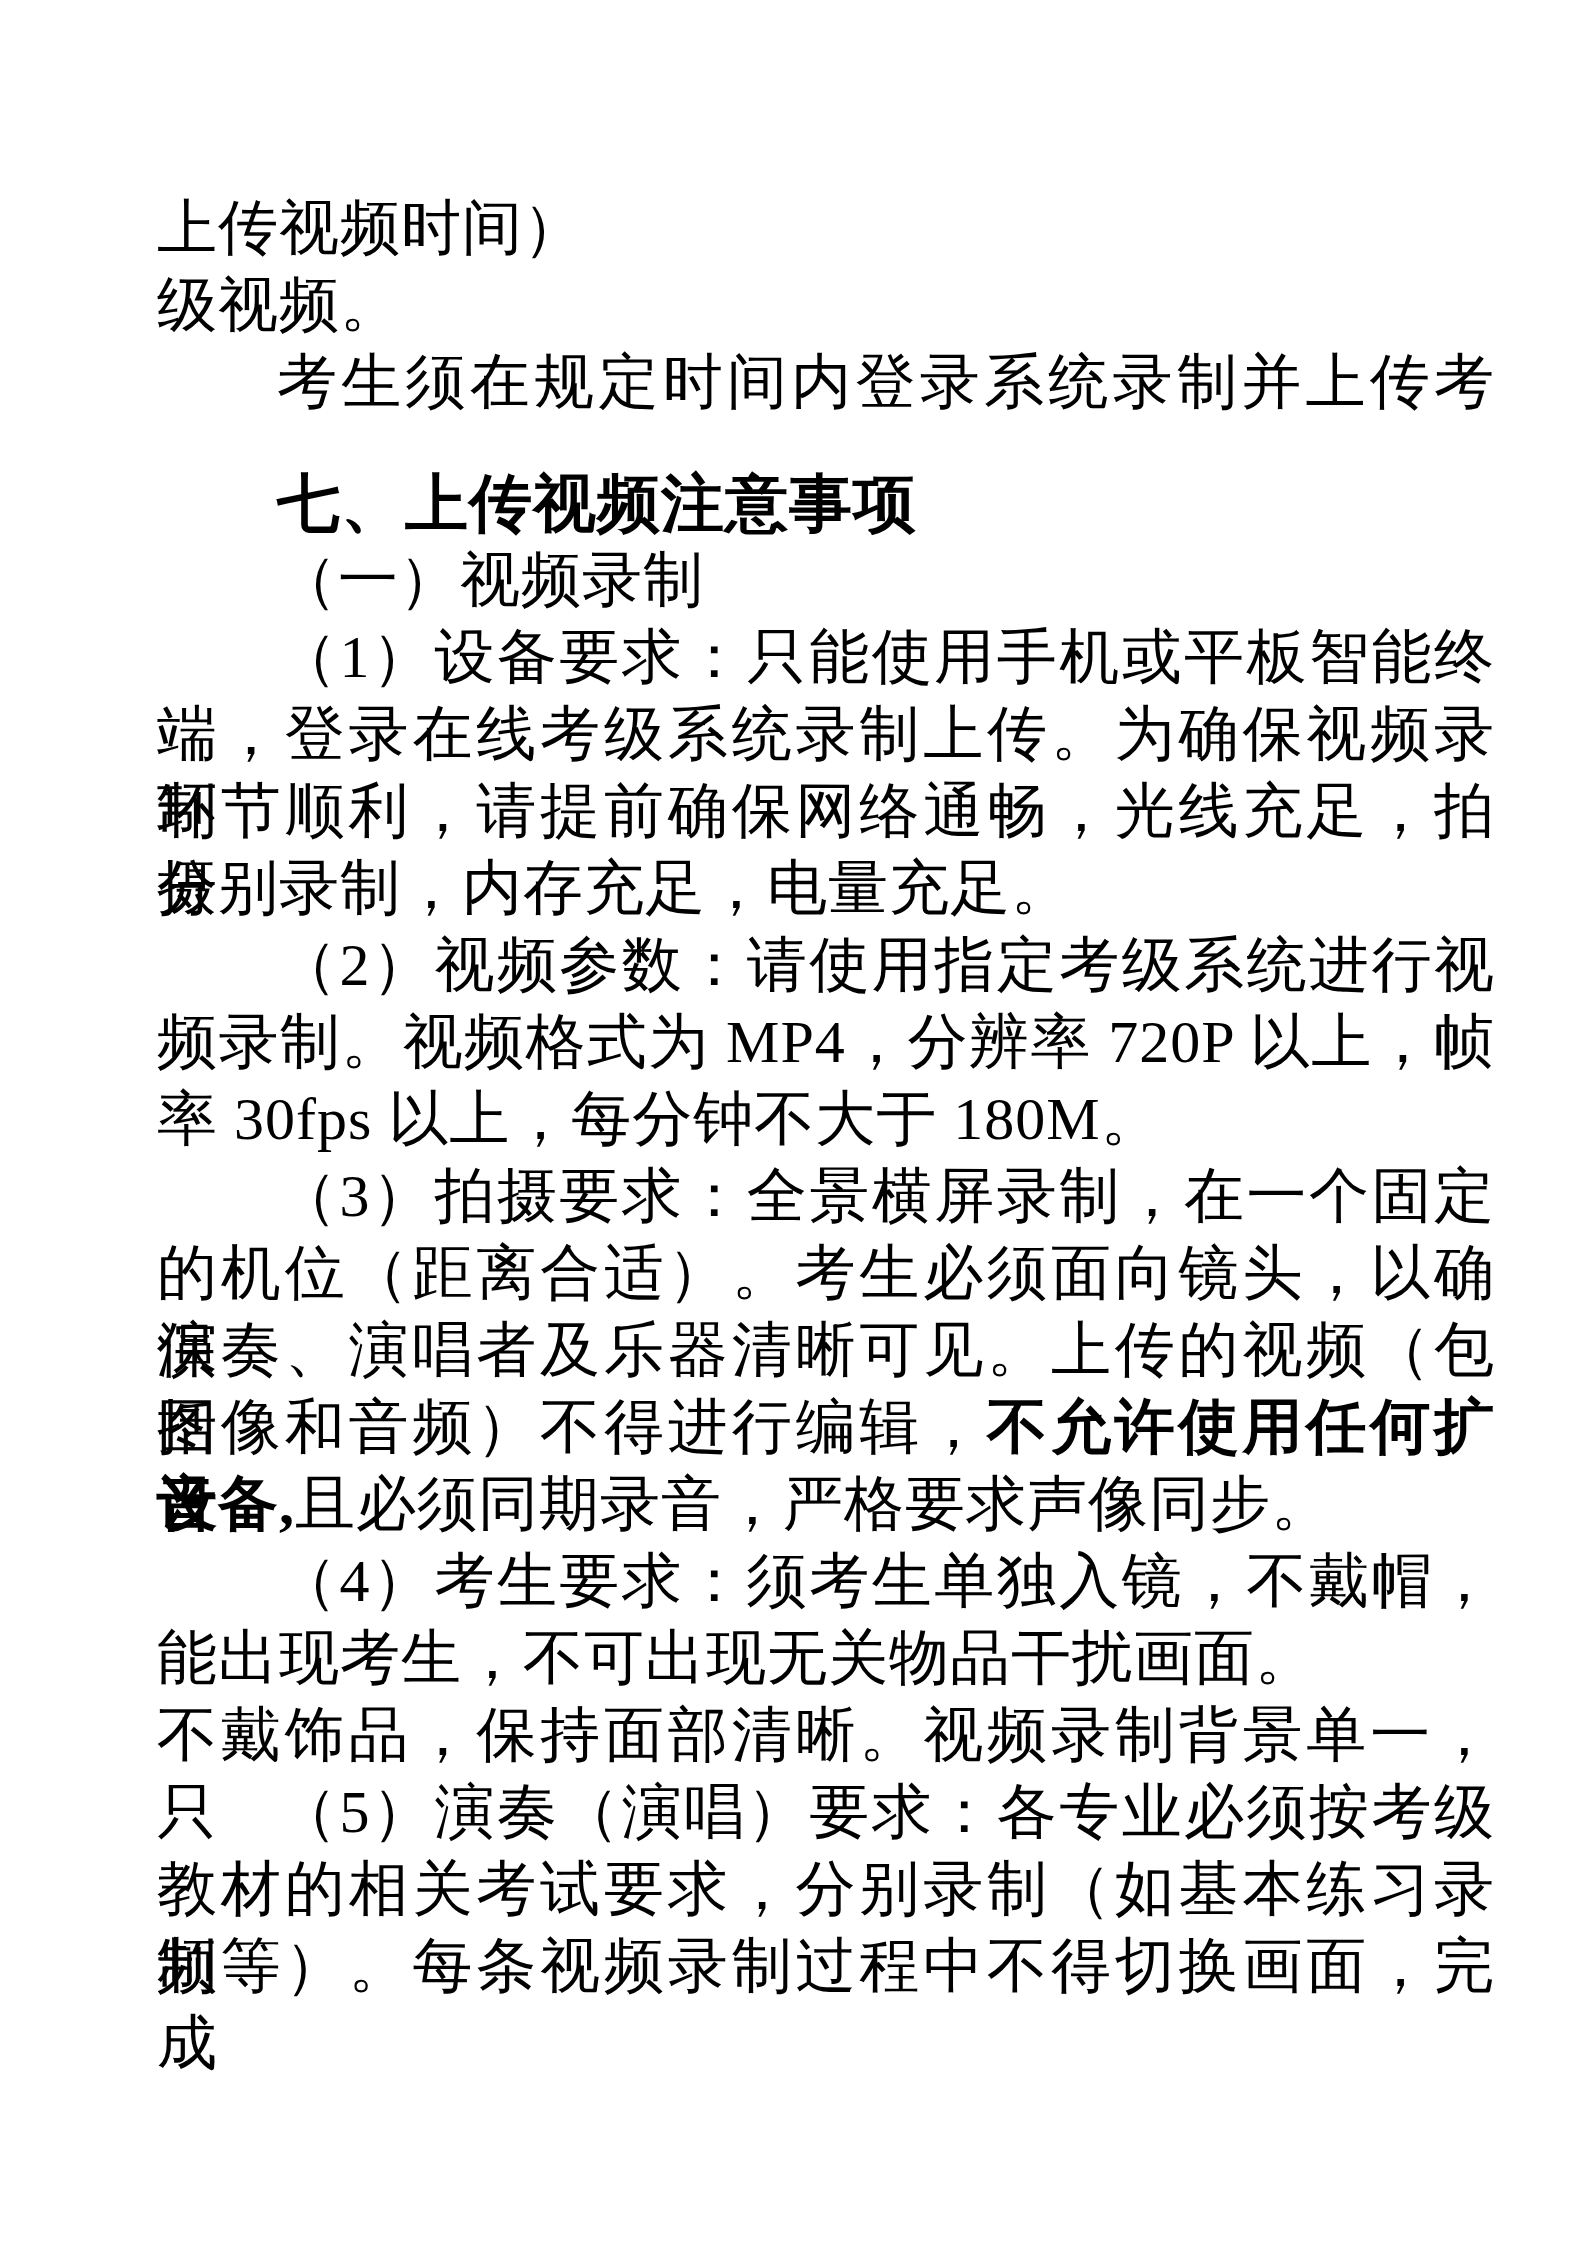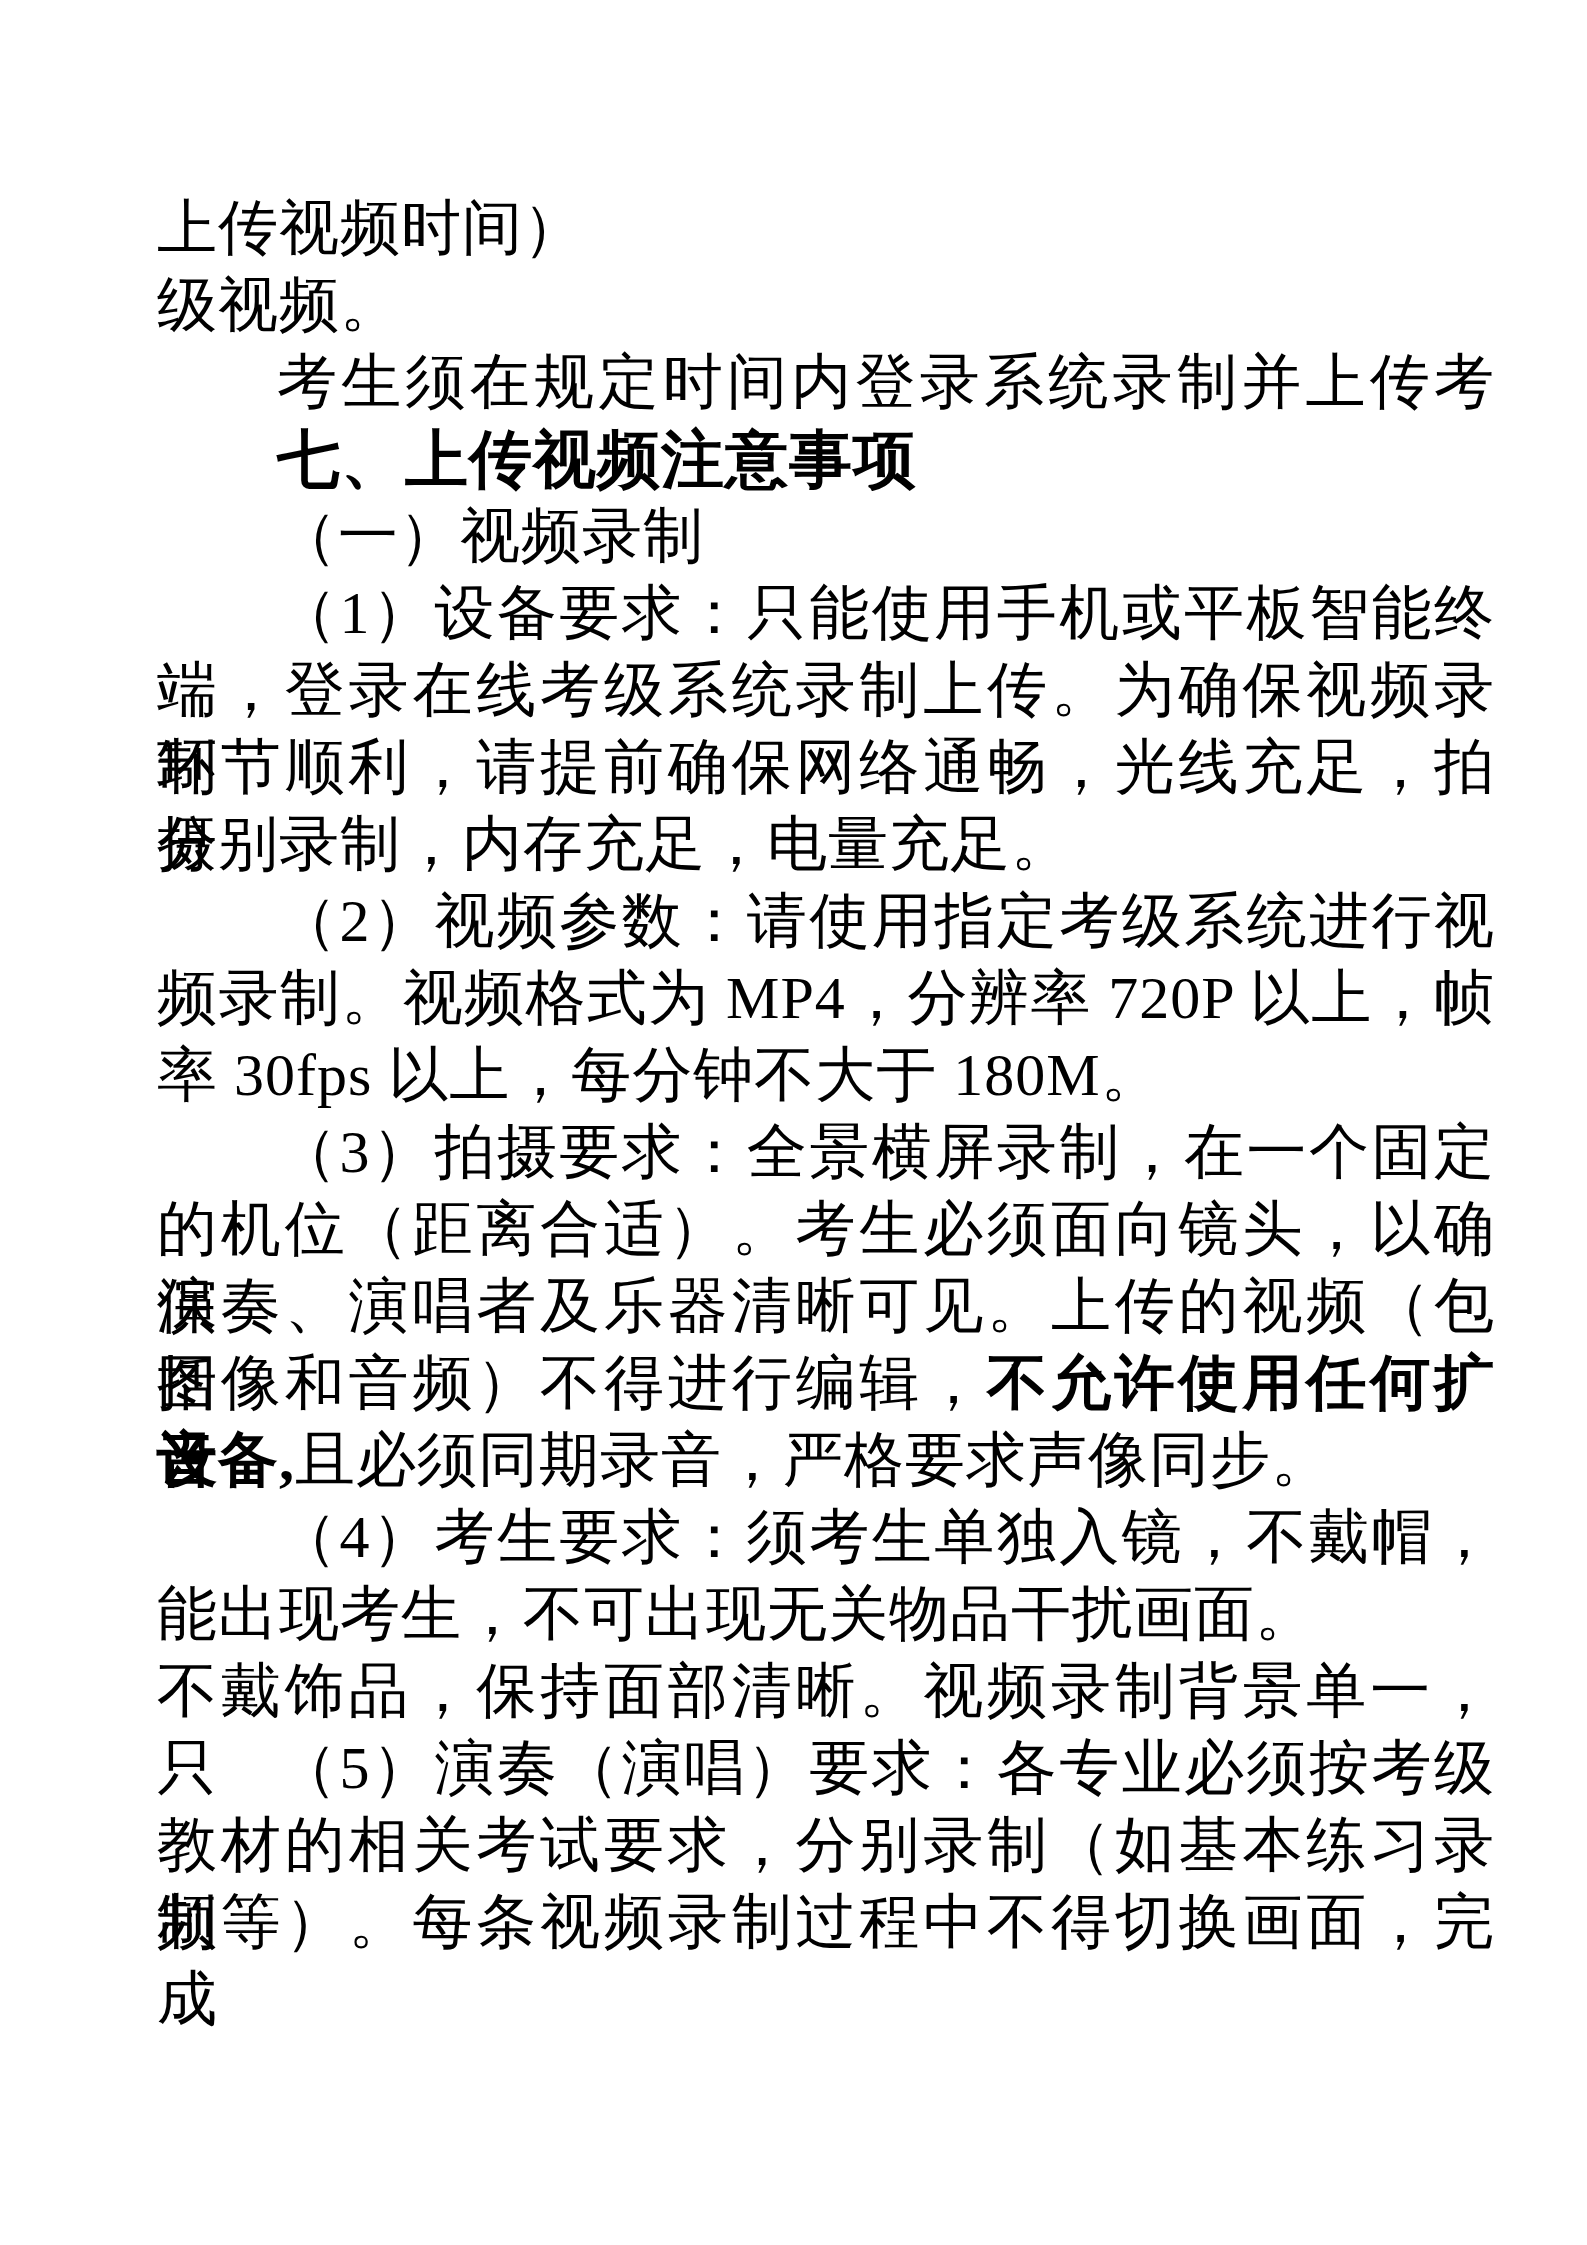--- a/index.html
+++ b/index.html
@@ -34,20 +34,21 @@
   .line.end {
     text-align-last: left;
   }
   .line.indent {
     text-indent: 120px;
   }
   .heading {
     font-family: "Liberation Sans", sans-serif;
     font-weight: bold;
     font-size: 63px;
+    margin-top: 44px;
   }
   .bold {
     font-weight: bold;
   }
 </style>
 </head>
 <body>
 
 <div class="page">
   <div class="doc-body">

